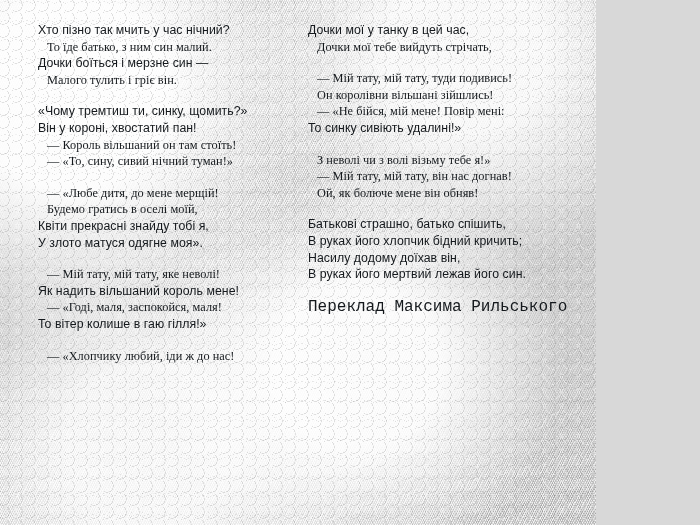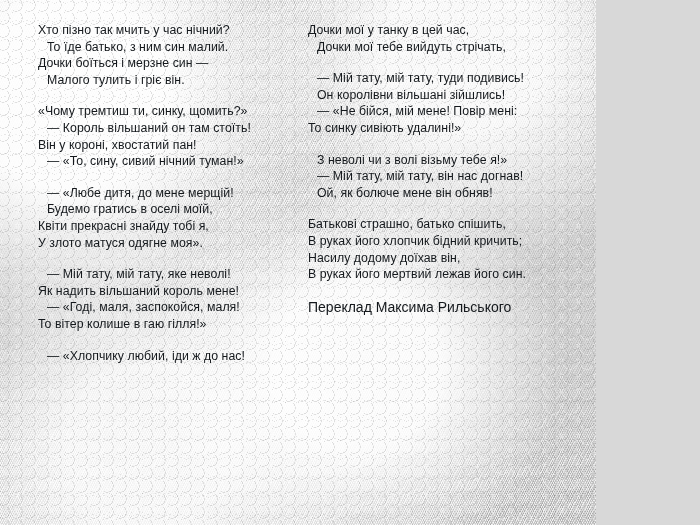--- a/index.html
+++ b/index.html
@@ -76,49 +76,50 @@
   .stanza {
     margin: 0 0 15px 0;
   }
   .line {
     font-size: 12.3px;
     line-height: 16.6px;
     color: #14181c;
     white-space: pre;
     letter-spacing: 0.05px;
   }
-  .line.indent { padding-left: 9px; }
+  .line.indent { padding-left: 9px; font-family: Liberation Serif, serif; }
 
   .credit {
-    font-size: 14px;
+    font-size: 16px;
     line-height: 16.6px;
     color: #14181c;
     margin-top: 16px;
     white-space: pre;
+    font-family: Liberation Mono, monospace;
   }
 </style>
 </head>
 <body>
 
 <div class="page">
   <div class="columns">
 
     <div class="col col-left">
 
       <div class="stanza">
         <div class="line">Хто пізно так мчить у час нічний?</div>
         <div class="line indent">То їде батько, з ним син малий.</div>
         <div class="line">Дочки боїться і мерзне син —</div>
         <div class="line indent">Малого тулить і гріє він.</div>
       </div>
 
       <div class="stanza">
         <div class="line">«Чому тремтиш ти, синку, щомить?»</div>
+        <div class="line">Він у короні, хвостатий пан!</div>
         <div class="line indent">— Король вільшаний он там стоїть!</div>
-        <div class="line">Він у короні, хвостатий пан!</div>
         <div class="line indent">— «То, сину, сивий нічний туман!»</div>
       </div>
 
       <div class="stanza">
         <div class="line indent">— «Любе дитя, до мене мерщій!</div>
         <div class="line indent">Будемо гратись в оселі моїй,</div>
         <div class="line">Квіти прекрасні знайду тобі я,</div>
         <div class="line">У злото матуся одягне моя».</div>
       </div>
 

